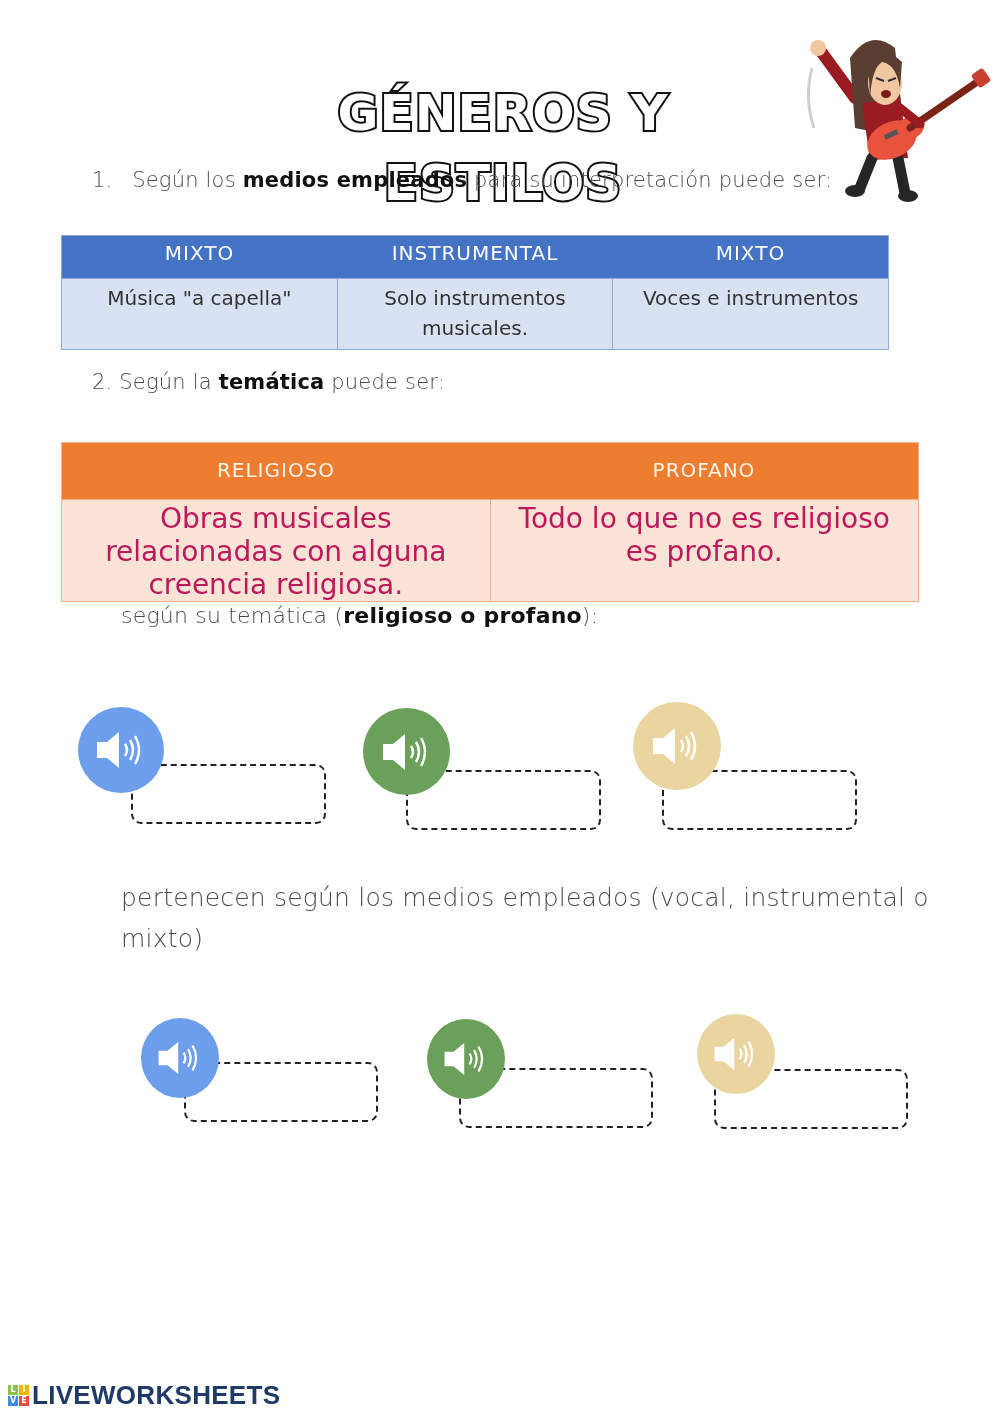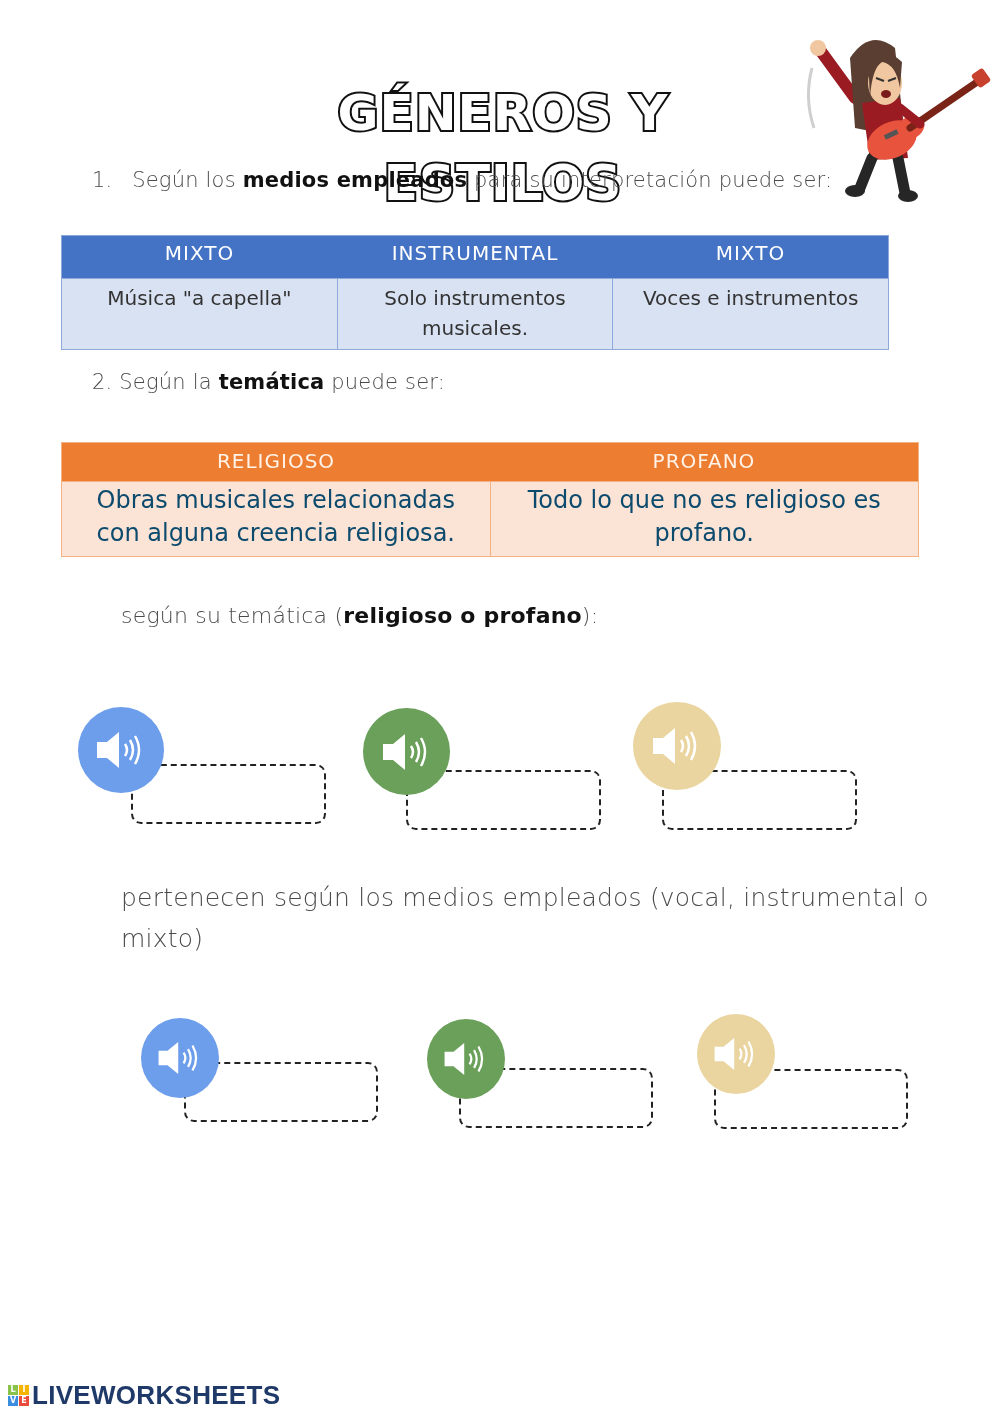--- a/index.html
+++ b/index.html
@@ -22,23 +22,23 @@
   table { border-collapse: collapse; position: absolute; table-layout: fixed; }
   td, th { font-family: "DejaVu Sans", sans-serif; font-weight: normal; text-align: center;
            vertical-align: top; }
 
   .t1 th { background: #4472c4; color: #ffffff; font-size: 20px; height: 42px; padding: 0;
            line-height: 34px; letter-spacing: 1px; }
   .t1 td { background: #d9e2f3; color: #333; font-size: 20px; height: 66px;
            border: 1px solid #8eaadb; padding: 4px 6px 0; line-height: 30px; }
   .t1 { border: 1px solid #8eaadb; }
 
-  .t2 th { background: #ed7d31; color: #fff2e6; font-size: 20px; height: 32px; padding: 3px;
+  .t2 th { background: #ed7d31; color: #fff2e6; font-size: 20px; height: 32px; padding: 12px;
            line-height: 30px; letter-spacing: 1px; }
-  .t2 td { background: #fbe4d5; color: #0c4a6e; font-size: 24px; height: 72px;
+  .t2 td { background: #fbe4d5; color: #be185d; font-size: 28px; height: 72px;
            border: 1px solid #f4b183; padding: 2px 22px 0; line-height: 33px; }
   .t2 { border: 1px solid #f4b183; }
 
   .audio { position: absolute; border-radius: 50%; display: flex; align-items: center;
            justify-content: center; cursor: pointer; }
   .answer { position: absolute; border: 2px dashed #222; border-radius: 10px; background: transparent;
             box-sizing: border-box; }
   .answer input { width: 100%; height: 100%; border: none; outline: none; background: transparent;
                   font-size: 18px; padding: 0 10px; box-sizing: border-box;
                   font-family: "DejaVu Sans", sans-serif; }

